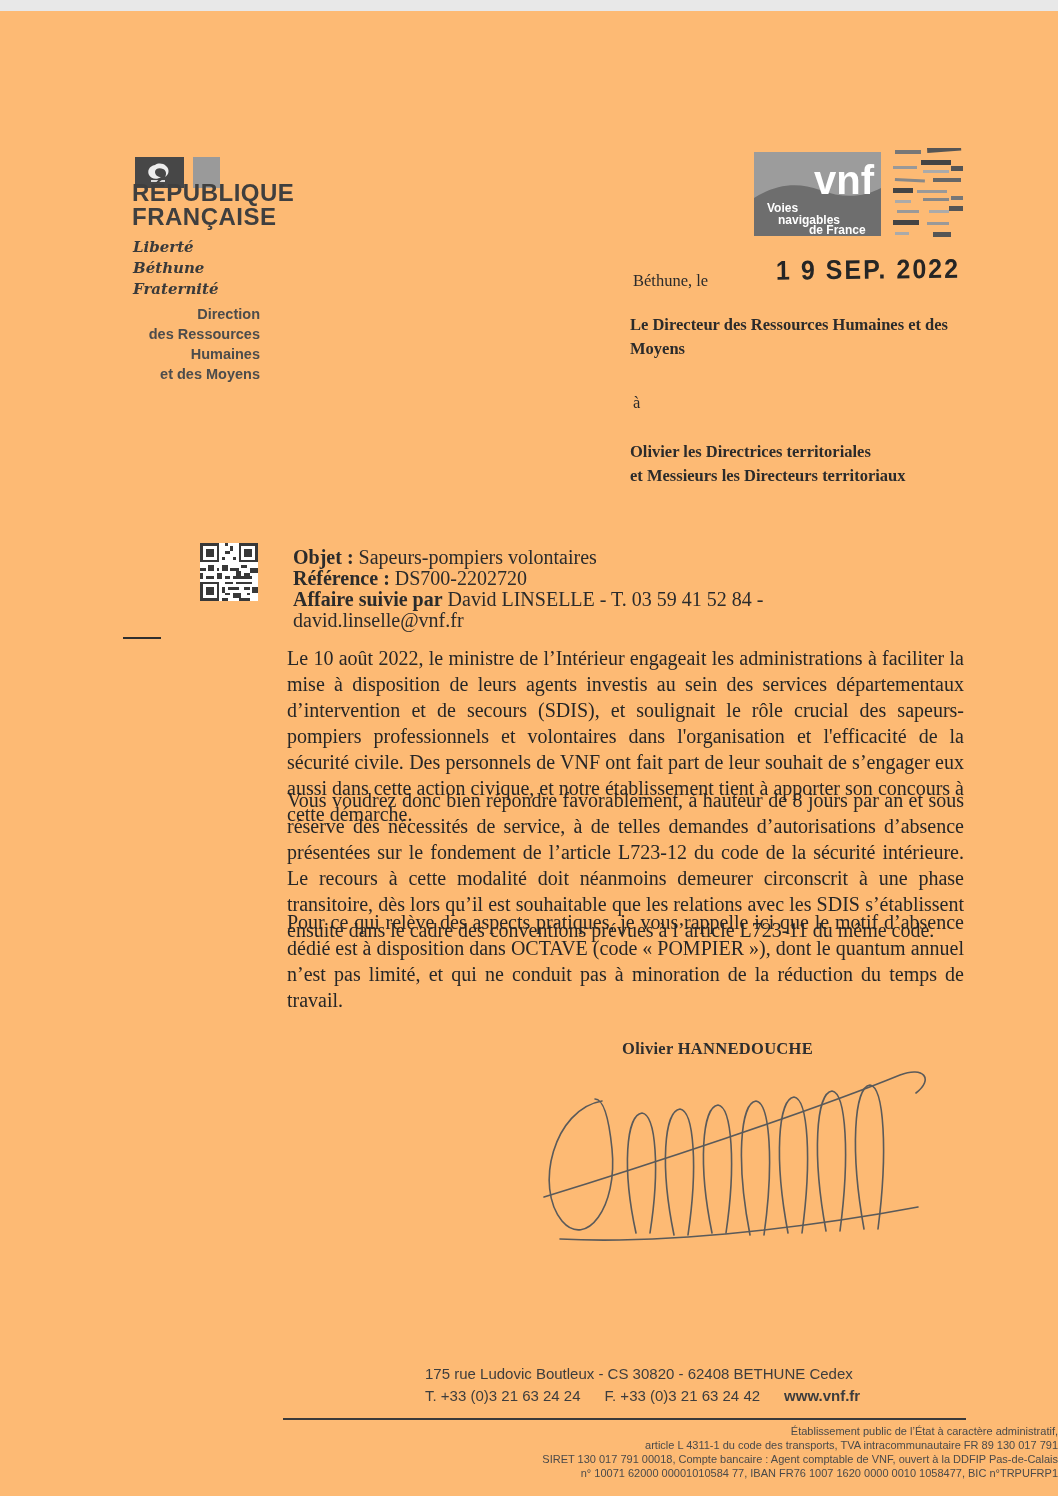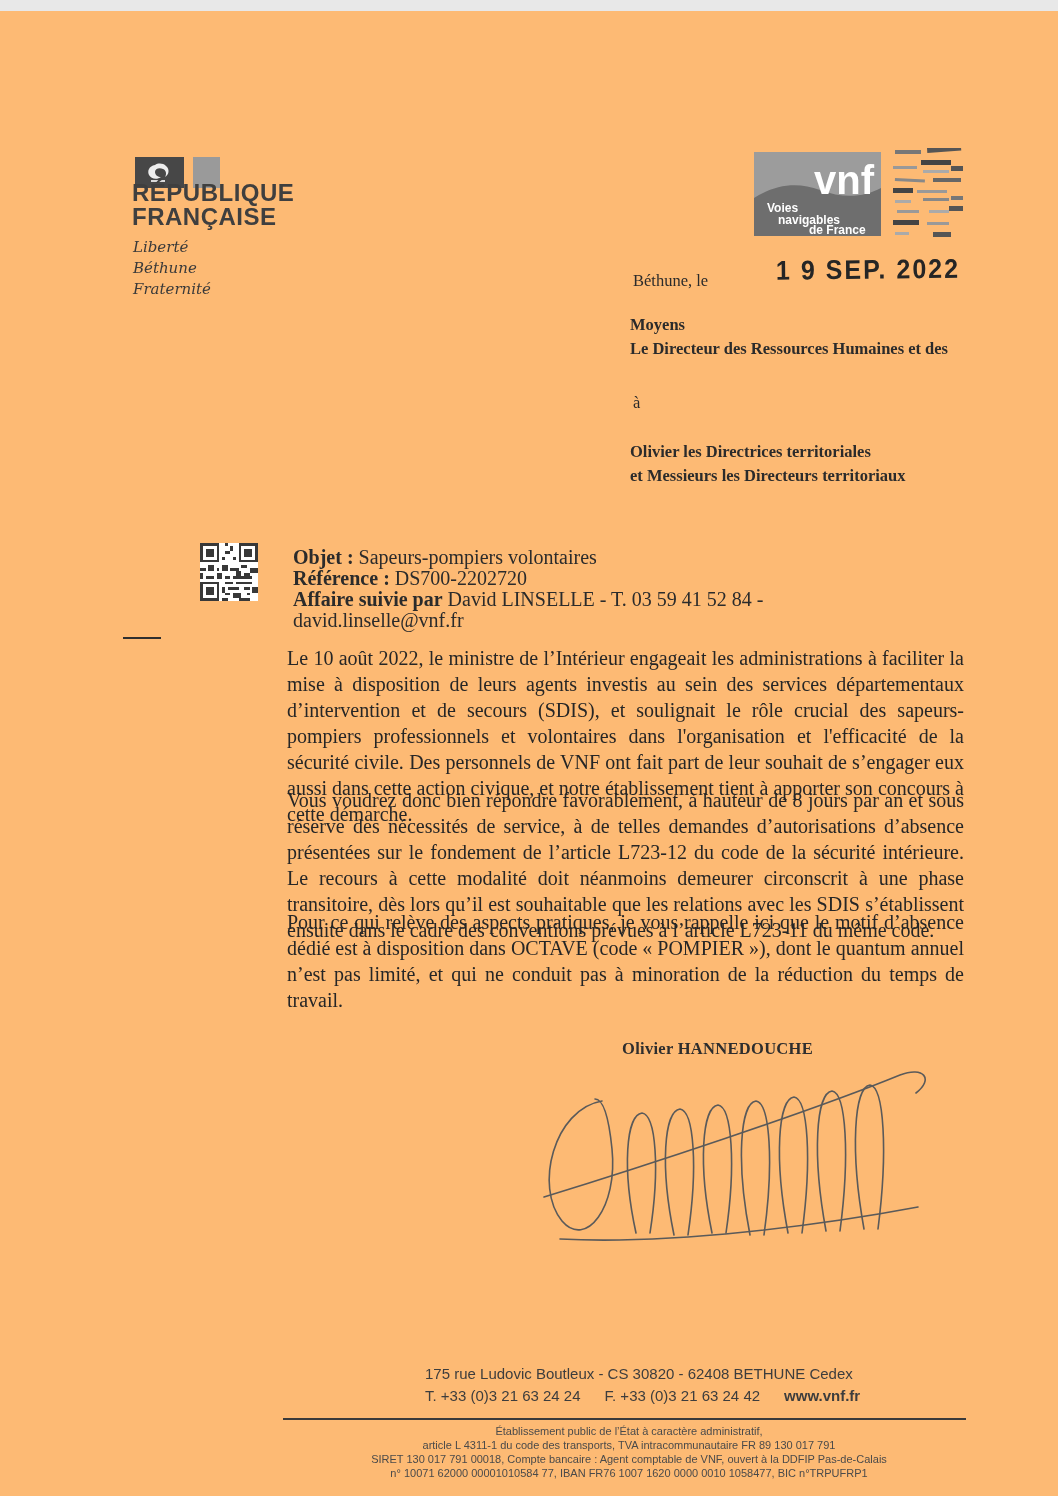--- a/index.html
+++ b/index.html
@@ -20,21 +20,21 @@
   .rf-flag .f-right{width:27px;height:31px;background:#9a9a9a;}
   .rf-title{
     left:132px;top:170px;width:260px;
     font-family:"Liberation Sans", sans-serif;
     font-weight:bold;font-size:24px;line-height:24px;
     letter-spacing:0.5px;color:#3f3f3f;
   }
   .rf-motto{
     left:133px;top:226px;width:160px;
     font-family:"DejaVu Serif", serif;
-    font-style:italic;font-size:15px;line-height:21px;color:#3a3a3a;
+    font-style:italic;font-size:15px;line-height:21px;color:#3a3a3a;font-weight:bold;
   }
   .direction{
     left:95px;top:293px;width:165px;
     text-align:right;
     font-family:"Liberation Sans", sans-serif;
     font-weight:bold;font-size:14.5px;line-height:20px;color:#4c4c4c;
   }
 
   
   .vnf-box{left:754px;top:141px;width:127px;height:84px;}
@@ -73,21 +73,21 @@
   .footer-addr{
     left:425px;top:1352px;width:480px;
     font-family:"Liberation Sans", sans-serif;
     font-size:15px;line-height:22px;color:#3d3d3d;
   }
   .footer-addr .w{font-weight:bold;}
   .footer-addr .gap{display:inline-block;width:24px;}
   .rule-footer{left:283px;top:1407px;width:683px;height:2px;background:#3a3a3a;}
   .legal{
     left:200px;top:1413px;width:858px;
-    text-align:center;
+    text-align:right;
     font-family:"Liberation Sans", sans-serif;
     font-size:11px;line-height:14px;color:#4a4a4a;
   }
 </style>
 </head>
 <body>
 
 <div class="page">
 
   <div class="abs rf-flag">
@@ -102,20 +102,26 @@
   <div class="abs rf-title">
     <div>RÉPUBLIQUE</div>
     <div>FRANÇAISE</div>
   </div>
   <div class="abs rf-motto">
     <div>Liberté</div>
     <div>Béthune</div>
     <div>Fraternité</div>
   </div>
 
+  <div class="abs direction">
+    <div>Direction</div>
+    <div>des Ressources</div>
+    <div>Humaines</div>
+    <div>et des Moyens</div>
+  </div>
 
   <div class="abs vnf-box">
     <svg width="127" height="84" viewBox="0 0 127 84">
       <rect x="0" y="0" width="127" height="84" fill="#9c9c9c"></rect>
       <path d="M0 46 C 22 32, 44 30, 66 38 C 90 47, 110 45, 127 36 L127 84 L0 84 Z" fill="#6e6e6e"></path>
       <text x="60" y="42" font-family="Liberation Sans, sans-serif" font-weight="bold" font-size="40" fill="#ffffff">vnf</text>
       <text x="13" y="60" font-family="Liberation Sans, sans-serif" font-weight="bold" font-size="12" fill="#ffffff">Voies</text>
       <text x="24" y="72" font-family="Liberation Sans, sans-serif" font-weight="bold" font-size="12" fill="#ffffff">navigables</text>
       <text x="55" y="82" font-family="Liberation Sans, sans-serif" font-weight="bold" font-size="12" fill="#ffffff">de France</text>
     </svg>
@@ -142,22 +148,22 @@
       <rect x="34" y="74" width="22" height="3" fill="#999"></rect>
       <rect x="2" y="84" width="14" height="3" fill="#aaa"></rect>
       <rect x="40" y="84" width="18" height="5" fill="#555"></rect>
     </svg>
   </div>
 
   <div class="abs place">Béthune, le</div>
   <div class="abs stamp">1 9 SEP. 2022</div>
 
   <div class="abs from-block">
+    <div>Le Directeur des Ressources Humaines et des</div>
     <div>Moyens</div>
-    <div>Le Directeur des Ressources Humaines et des</div>
   </div>
   <div class="abs prep">à</div>
   <div class="abs to-block">
     <div>Olivier les Directrices territoriales</div>
     <div>et Messieurs les Directeurs territoriaux</div>
   </div>
 
   <div class="abs qr">
     <svg width="58" height="58" viewBox="0 0 21 21" shape-rendering="crispEdges">
       <rect x="0" y="0" width="21" height="21" fill="#ffffff"></rect>

